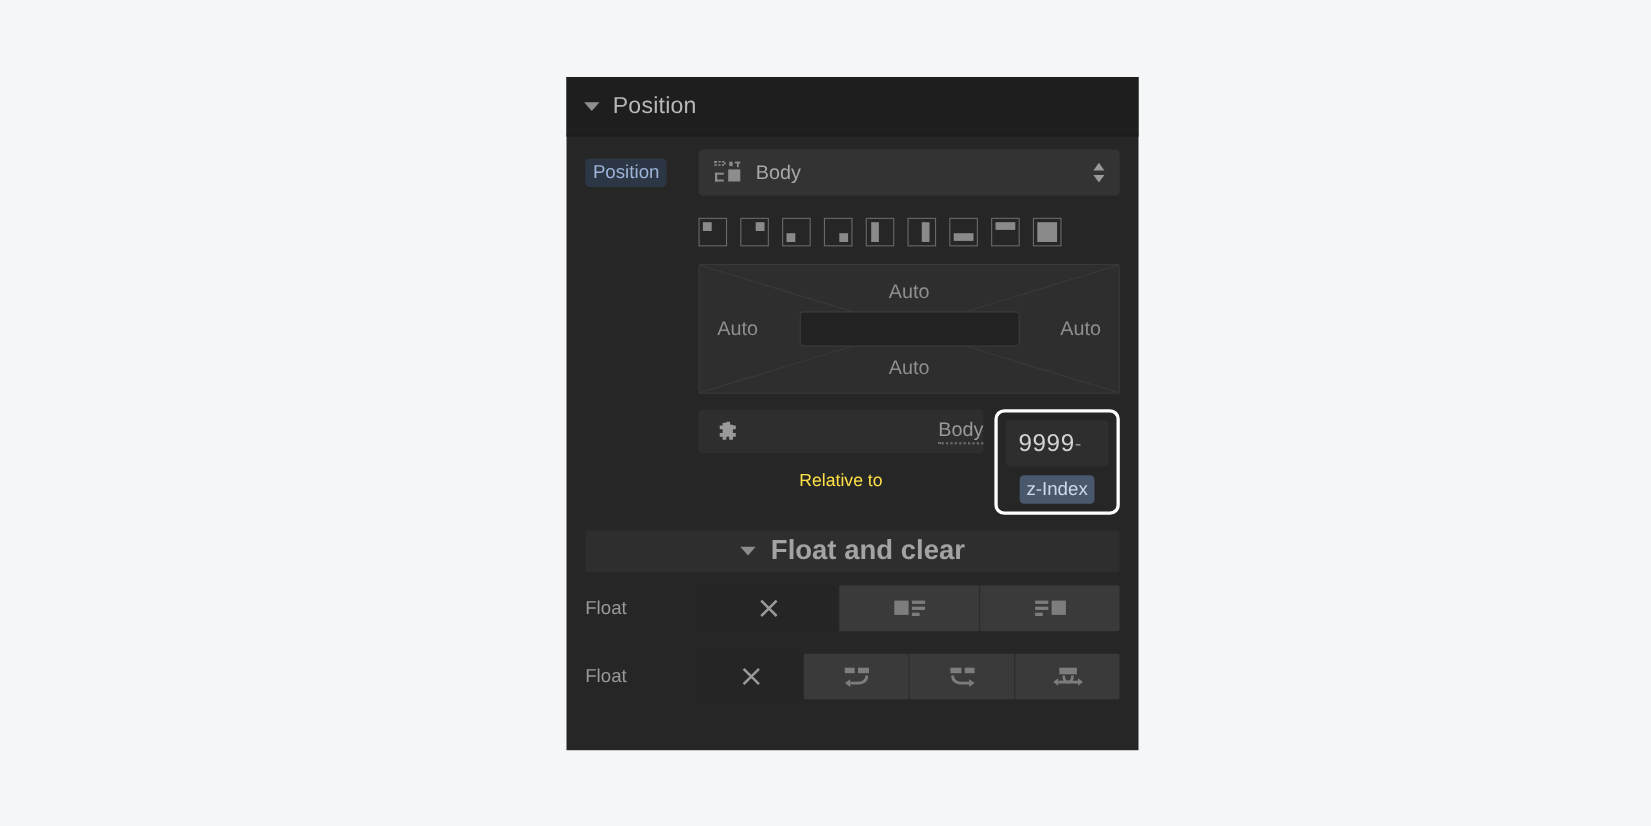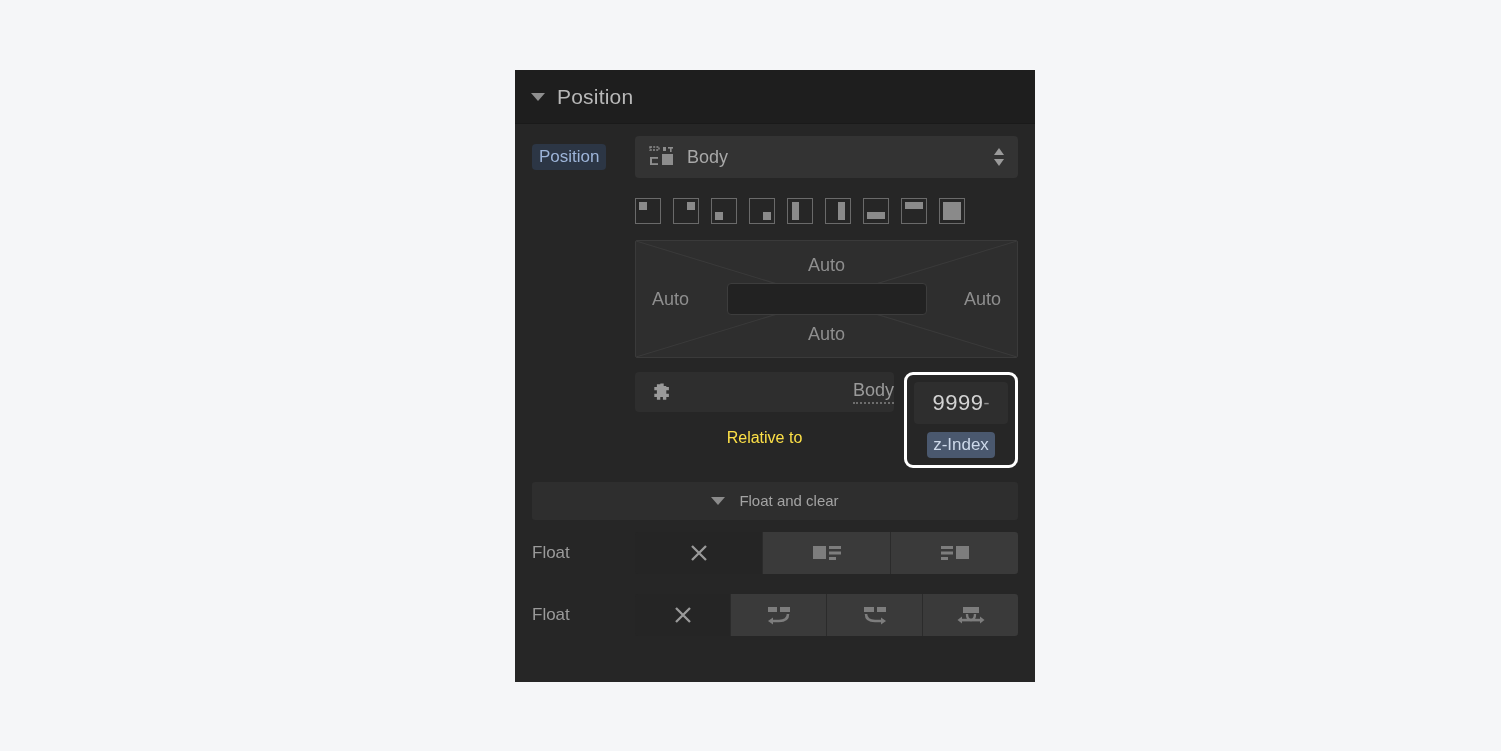--- a/index.html
+++ b/index.html
@@ -196,21 +196,21 @@
     padding: 7px;
     box-sizing: border-box;
     background: #262626;
   }
   .z-input {
     height: 42px;
     background: #2e2e2e;
     border-radius: 4px;
     display: flex;
     align-items: center;
-    justify-content: center;
+    justify-content: flex-start;
     padding: 0 10px 0 12px;
     box-sizing: border-box;
     overflow: hidden;
   }
   .z-num {
     color: #d3d3d3;
     font-size: 22px;
     letter-spacing: .5px;
     white-space: nowrap;
     overflow: hidden;
@@ -238,21 +238,21 @@
     align-items: center;
     justify-content: center;
     gap: 14px;
   }
   .fc-caret {
     width: 0; height: 0;
     border-left: 7px solid transparent;
     border-right: 7px solid transparent;
     border-top: 8px solid #8b8b8b;
   }
-  .fc-title { color: #a3a3a3; font-size: 15px; }
+  .fc-title { color: #a3a3a3; font-size: 25px; font-weight: bold; }
 
   
   .seg-row { height: 62px; }
   .seg-row.first { margin-top: 2px; }
   .seg {
     flex: 1;
     display: flex;
     border-radius: 3px;
     overflow: hidden;
     height: 42px;

